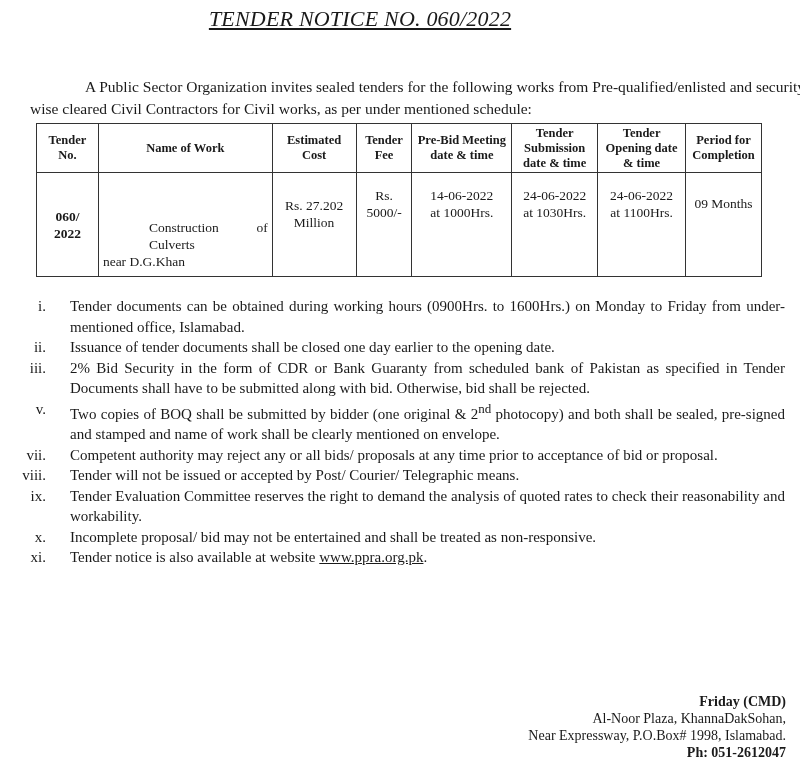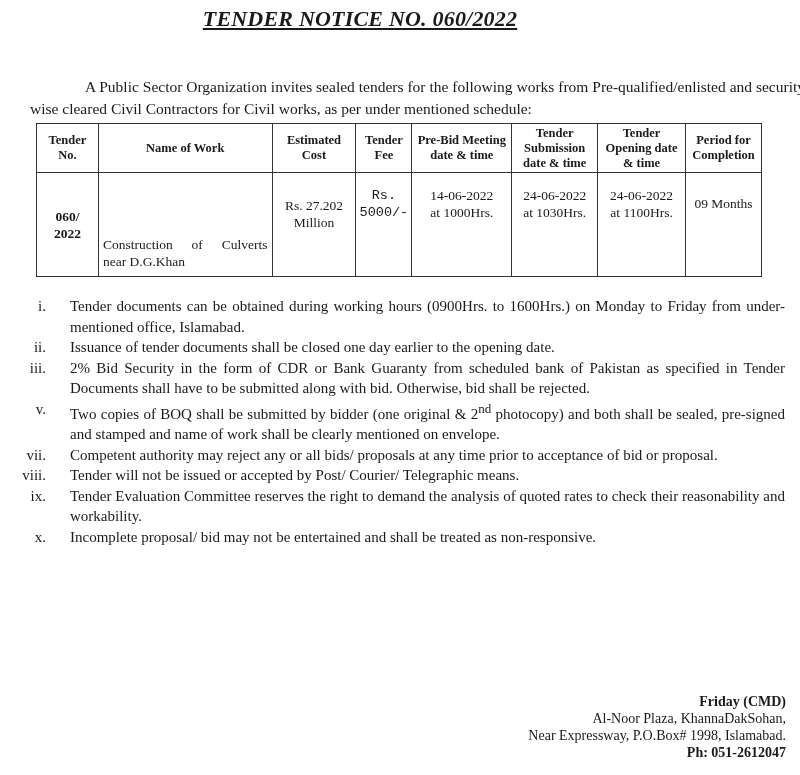--- a/index.html
+++ b/index.html
@@ -2,39 +2,39 @@
 <html><head>
   <meta charset="utf-8">
   <style>
     html, body { margin: 0; padding: 0; background: #ffffff; }
     body {
       width: 800px; height: 775px; position: relative; overflow: hidden;
       font-family: "Liberation Serif", serif; color: #1a1a1a;
     }
     .title {
       position: absolute; top: 6px; left: 0; width: 720px; text-align: center;
-      font-size: 22px; font-weight: bold; font-style: italic; text-decoration: underline;
+      font-size: 22px; font-weight: normal; font-style: italic; text-decoration: underline;
       letter-spacing: 0.2px;
     }
     .intro {
       position: absolute; top: 58px; left: 12px; width: 775px;
       font-size: 15.5px; line-height: 22px; text-align: justify; text-indent: 55px;
     }
     table.schedule {
       position: absolute; top: 123px; left: 36px; width: 726px;
       border-collapse: collapse; font-size: 13.5px;
     }
     table.schedule th, table.schedule td {
       border: 1.5px solid #333; text-align: center; vertical-align: middle;
     }
     table.schedule th { font-weight: bold; height: 46px; line-height: 15px; font-size: 12.5px; }
     table.schedule td { height: 78px; line-height: 17px; }
     td.tno { font-weight: bold; margin-left: 31px; }
     td.work { text-align: left !important; padding: 0 4px; vertical-align: bottom !important; padding-bottom: 6px; }
-    .work-line1 { display: block; text-align: justify; text-align-last: justify; }
+    .work-line1 { display: block; text-align: justify; text-align-last: justify; margin-left: 46px; }
     ol.terms {
       position: absolute; top: 296px; left: 0; width: 785px;
       margin: 0; padding: 0; list-style: none; font-size: 15px; line-height: 20.5px;
     }
     ol.terms li { position: relative; padding-left: 70px; text-align: justify; }
     ol.terms li .num { position: absolute; left: 0; width: 46px; text-align: right; }
     .url { text-decoration: underline; }
     .sig {
       position: absolute; top: 693px; right: 14px; text-align: right;
       font-size: 14px; line-height: 17px;
@@ -78,21 +78,21 @@
         <span>2022</span>
       </td>
       <td class="work">
         <span class="work-line1">Construction of Culverts</span>
         <span>near D.G.Khan</span>
       </td>
       <td style="vertical-align:top;padding-top:24px;">
         <span>Rs. 27.202</span><br>
         <span>Million</span>
       </td>
-      <td style="vertical-align:top;padding-top:14px;font-family:Liberation Mono, monospace;">
+      <td style="vertical-align:top;padding-top:14px;">
         <span>Rs.</span><br>
         <span>5000/-</span>
       </td>
       <td style="vertical-align:top;padding-top:14px;">
         <span>14-06-2022</span><br>
         <span>at 1000Hrs.</span>
       </td>
       <td style="vertical-align:top;padding-top:14px;">
         <span>24-06-2022</span><br>
         <span>at 1030Hrs.</span>
@@ -108,20 +108,21 @@
 
 <ol class="terms">
   <li><span class="num">i.</span><span>Tender documents can be obtained during working hours (0900Hrs. to 1600Hrs.) on Monday to Friday from under- mentioned office, Islamabad.</span></li>
   <li><span class="num">ii.</span><span>Issuance of tender documents shall be closed one day earlier to the opening date.</span></li>
   <li><span class="num">iii.</span><span>2% Bid Security in the form of CDR or Bank Guaranty from scheduled bank of Pakistan as specified in Tender Documents shall have to be submitted along with bid. Otherwise, bid shall be rejected.</span></li>
   <li><span class="num">v.</span><span>Two copies of BOQ shall be submitted by bidder (one original &amp; 2</span><sup style="font-size:13px;">nd</sup><span> photocopy) and both shall be sealed, pre-signed and stamped and name of work shall be clearly mentioned on envelope.</span></li>
   <li><span class="num">vii.</span><span>Competent authority may reject any or all bids/ proposals at any time prior to acceptance of bid or proposal.</span></li>
   <li><span class="num">viii.</span><span>Tender will not be issued or accepted by Post/ Courier/ Telegraphic means.</span></li>
   <li><span class="num">ix.</span><span>Tender Evaluation Committee reserves the right to demand the analysis of quoted rates to check their reasonability and workability.</span></li>
   <li><span class="num">x.</span><span>Incomplete proposal/ bid may not be entertained and shall be treated as non-responsive.</span></li>
+  <li><span class="num">xi.</span><span>Tender notice is also available at website </span><span class="url">www.ppra.org.pk</span><span>.</span></li>
 </ol>
 
 <div class="sig">
   <div class="bold">Friday (CMD)</div>
   <div>Al-Noor Plaza, KhannaDakSohan,</div>
   <div>Near Expressway, P.O.Box# 1998, Islamabad.</div>
   <div class="bold">Ph: 051-2612047</div>
 </div>
 
 </body></html>

